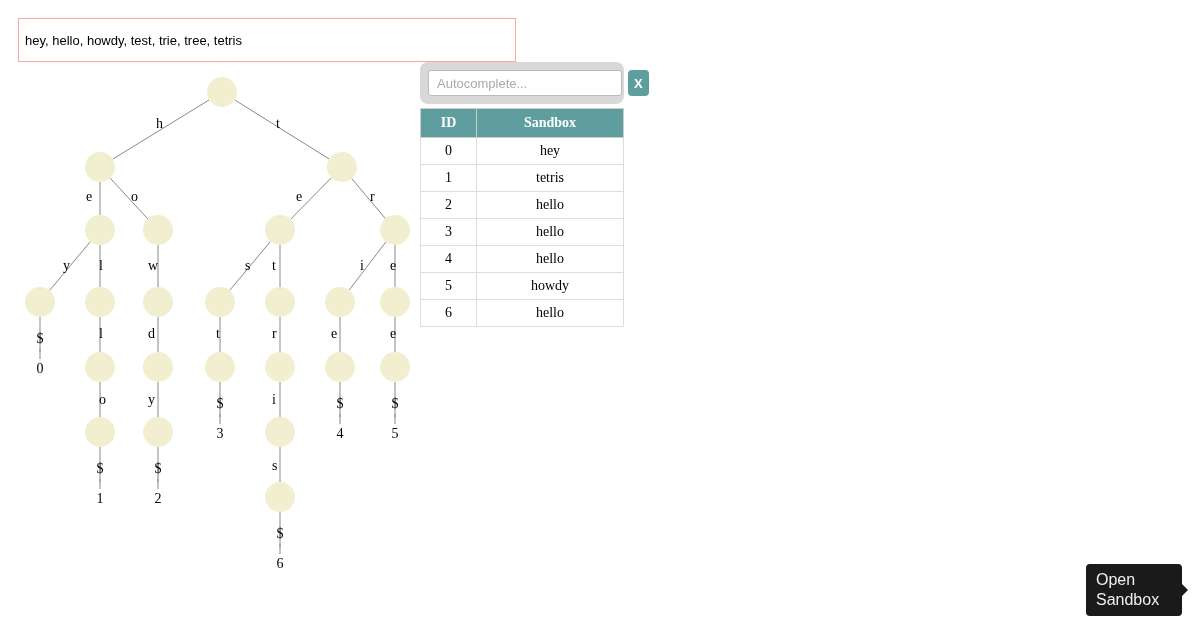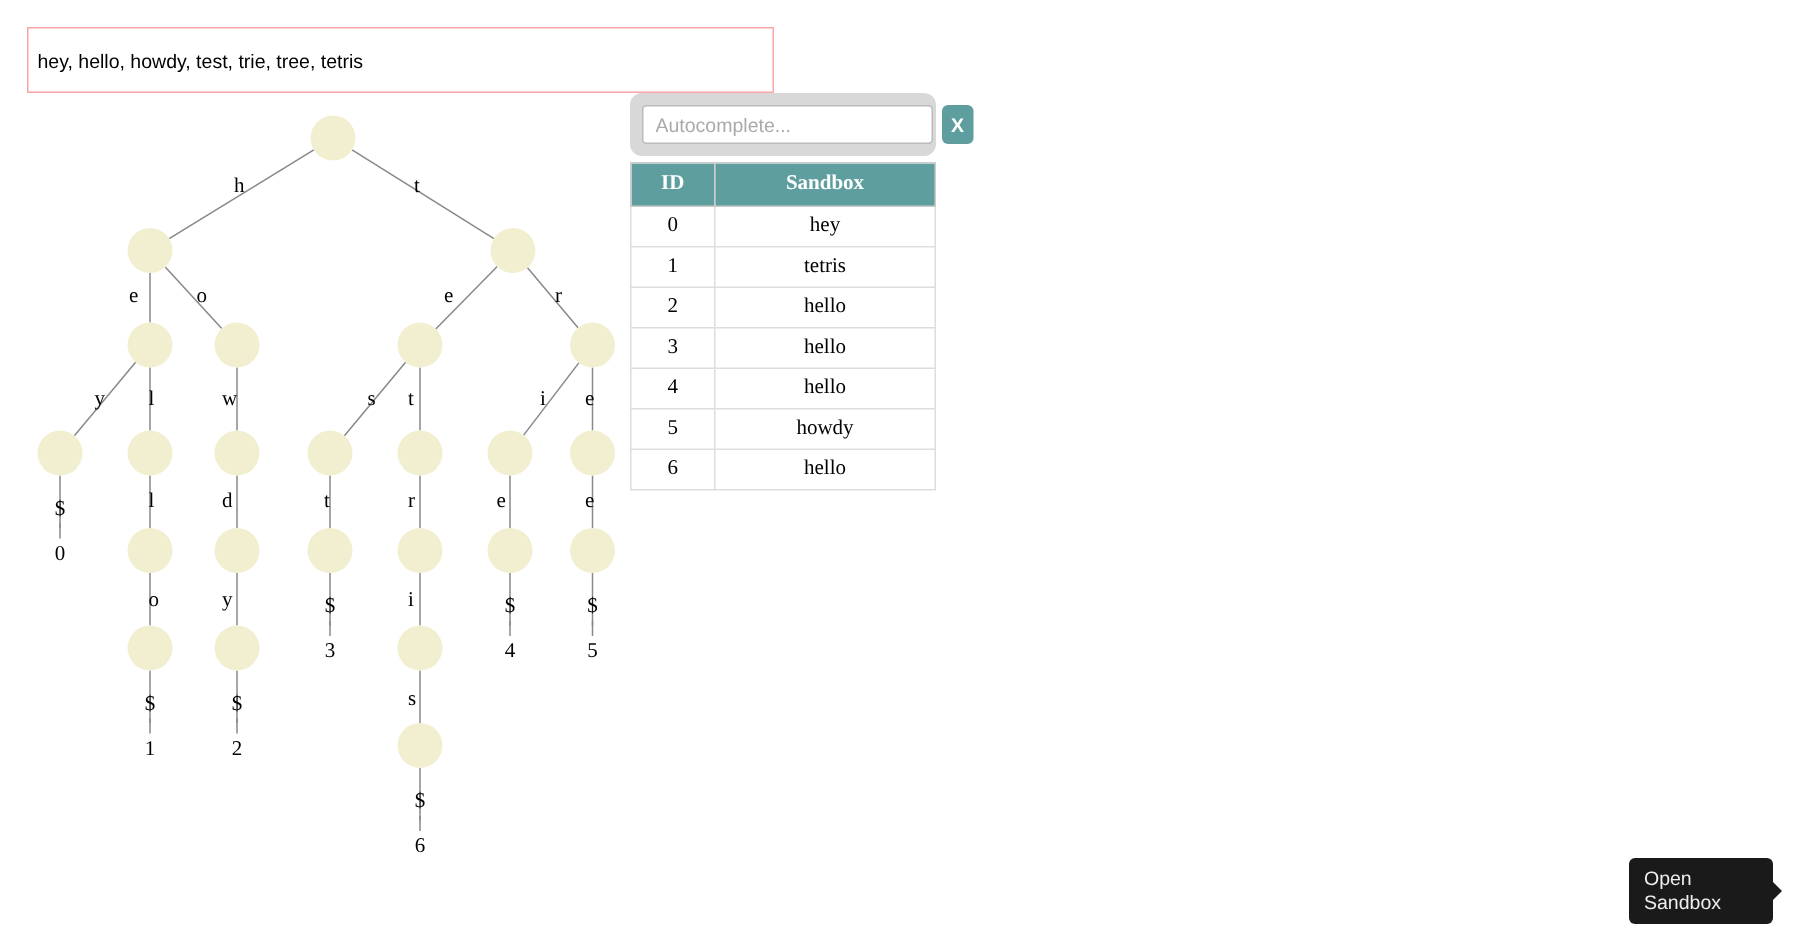--- a/index.html
+++ b/index.html
@@ -115,21 +115,21 @@
     text-anchor: middle;
   }
 
   .open-sandbox {
     position: absolute;
     right: 18px;
     bottom: 14px;
     background: #1a1a1a;
     color: #eee;
     font-family: Arial, sans-serif;
-    font-size: 13px;
+    font-size: 16px;
     padding: 6px 10px 6px 10px;
     border-radius: 4px;
     line-height: 1.25;
     cursor: pointer;
     width: 96px;
   }
   .open-sandbox::after {
     content: "";
     position: absolute;
     right: -6px;

